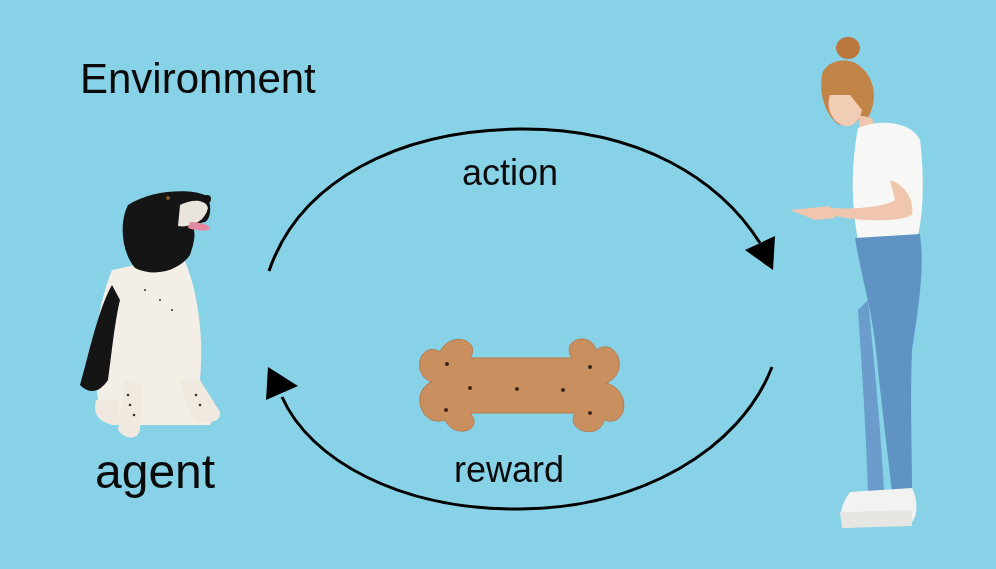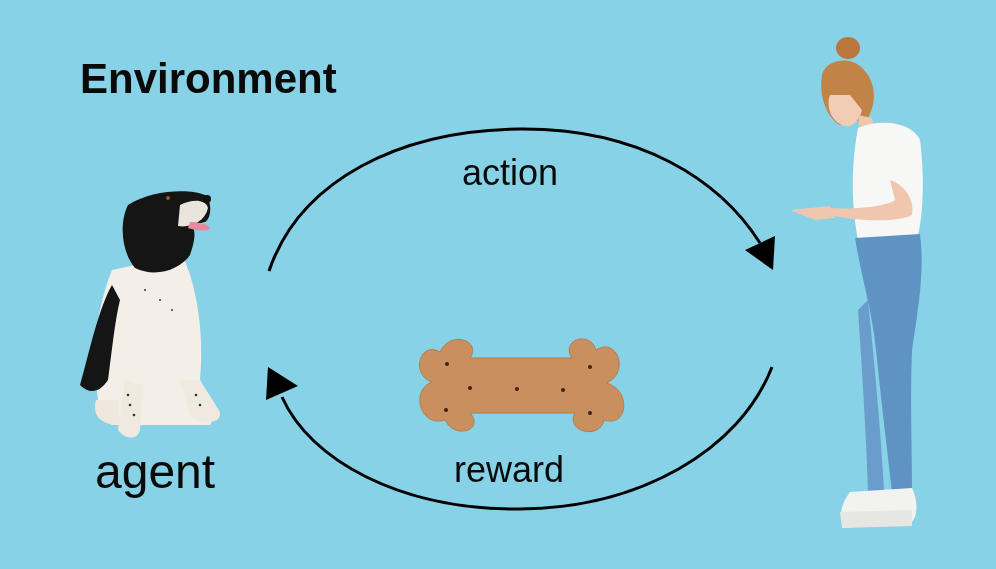--- a/index.html
+++ b/index.html
@@ -8,21 +8,21 @@
     background: #87d2e6;
     font-family: "Liberation Sans", "DejaVu Sans", sans-serif;
     position: relative;
   }
   .canvas { position: absolute; left: 0; top: 0; width: 996px; height: 569px; }
   .label {
     position: absolute; color: #0a0a0a; white-space: nowrap;
     font-family: "Liberation Sans", "DejaVu Sans", sans-serif;
     line-height: 1;
   }
-  #title { left: 80px; top: 58px; font-size: 42px; font-weight: bold; }
+  #title { left: 80px; top: 58px; font-size: 42px; }
   #action-label { left: 462px; top: 155px; font-size: 36px; }
   #reward-label { left: 454px; top: 452px; font-size: 36px; }
   #agent-label { left: 95px; top: 448px; font-size: 48px; }
   svg { position: absolute; left: 0; top: 0; }
 </style>
 </head>
 <body>
 
 <div class="canvas">
 

